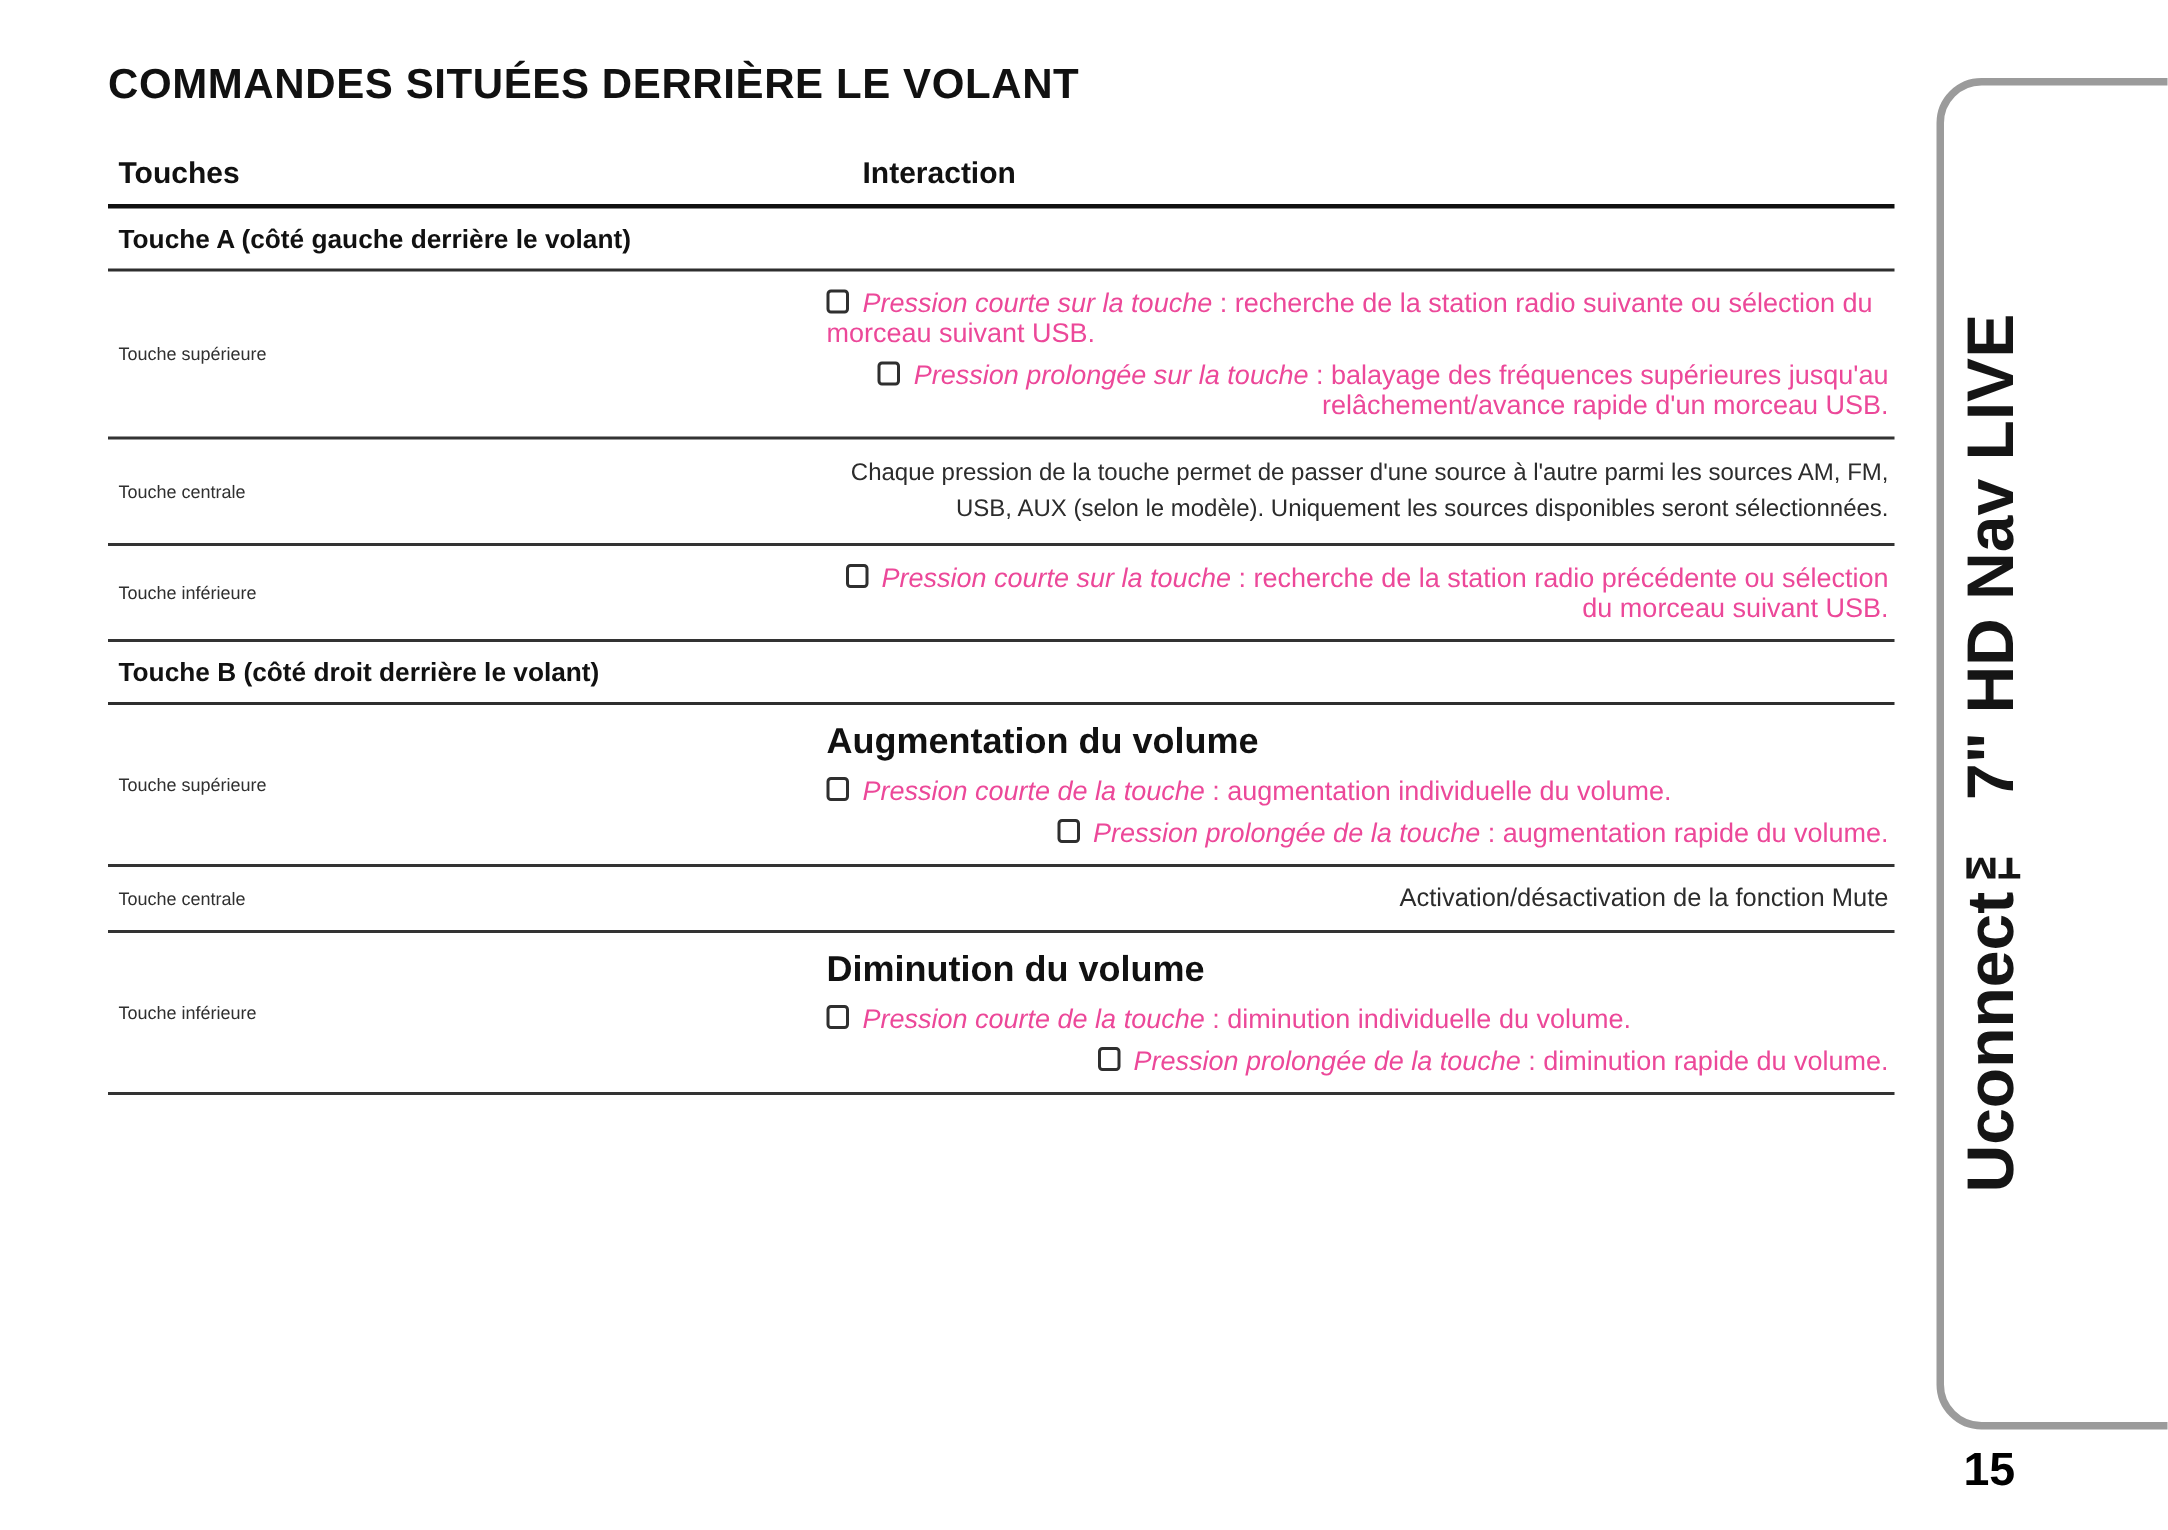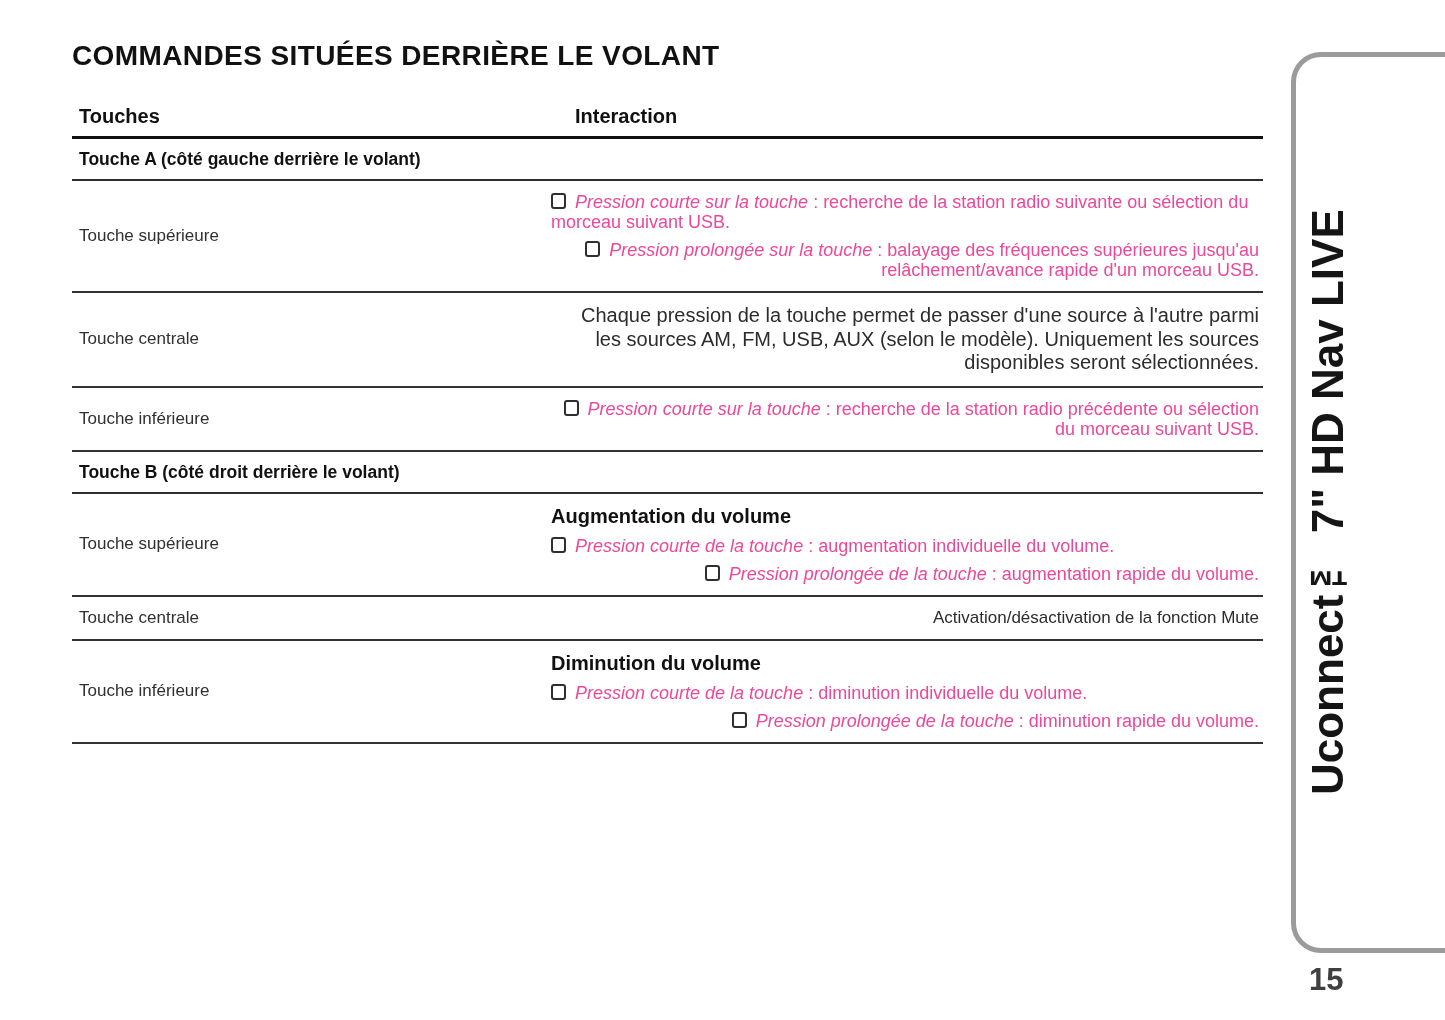--- a/index.html
+++ b/index.html
@@ -40,58 +40,58 @@
     font-weight: bold; font-size: 17.5px; color: #111111;
     padding: 10px 0 9px 7px;
   }
 
   .body-row {
     border-bottom: 2px solid #333333;
     align-items: center;
     padding: 9px 0;
   }
   .body-row .label-cell {
-    font-size: 17px; color: #303030; padding-left: 7px;
+    font-size: 12px; color: #303030; padding-left: 7px;
   }
   .body-row .content-cell { padding-left: 8px; padding-right: 4px; }
 
   .content-cell p { margin: 8px 0; }
   .content-cell p:first-child { margin-top: 2px; }
   .content-cell p:last-child { margin-bottom: 2px; text-align: right; }
 
   p.bullet { font-size: 18px; line-height: 20px; color: #ec4899; }
   p.bullet em { font-style: italic; }
   .bullet-square {
     display: inline-block; width: 11px; height: 12px;
     border: 2px solid #2f2f2f; border-radius: 3px;
     margin-right: 9px; position: relative; top: 1px;
   }
-  p.bold-line { font-size: 20px; font-weight: bold; color: #111111; margin: 4px 0 6px 0; }
+  p.bold-line { font-size: 24px; font-weight: bold; color: #111111; margin: 4px 0 6px 0; }
   p.plain-line { font-size: 17px; color: #2c2c2c; margin: 2px 0; }
-  p.plain-small { font-size: 20px; line-height: 23.5px; color: #2c2c2c; margin: 0 0; }
+  p.plain-small { font-size: 16px; line-height: 23.5px; color: #2c2c2c; margin: 0 0; }
 
   .sidebar-box {
     position: absolute; left: 1291px; top: 52px;
     width: 220px; height: 901px;
     border: 5px solid var(--sidebar-border, #9b9b9b);
     border-radius: 30px;
     box-sizing: border-box;
     background: #ffffff;
   }
   .sidebar-label {
     position: absolute; left: 1303px; top: 60px;
     width: 66px; height: 885px;
     writing-mode: vertical-rl; transform: rotate(180deg);
     text-align: center;
     font-size: 44px; font-weight: bold; color: #151515;
     white-space: nowrap;
   }
   .page-number {
     position: absolute; left: 1309px; top: 962px;
-    font-size: 31px; font-weight: bold; color: #404040;
+    font-size: 31px; font-weight: bold; color: #000000;
   }
 </style>
 </head>
 <body style="--sidebar-border: #9b9b9b;">
 
 <h1 class="page-title">COMMANDES SITUÉES DERRIÈRE LE VOLANT</h1>
 
 <div class="controls-table">
   <div class="t-row t-head">
     <div class="th c1">Touches</div>

